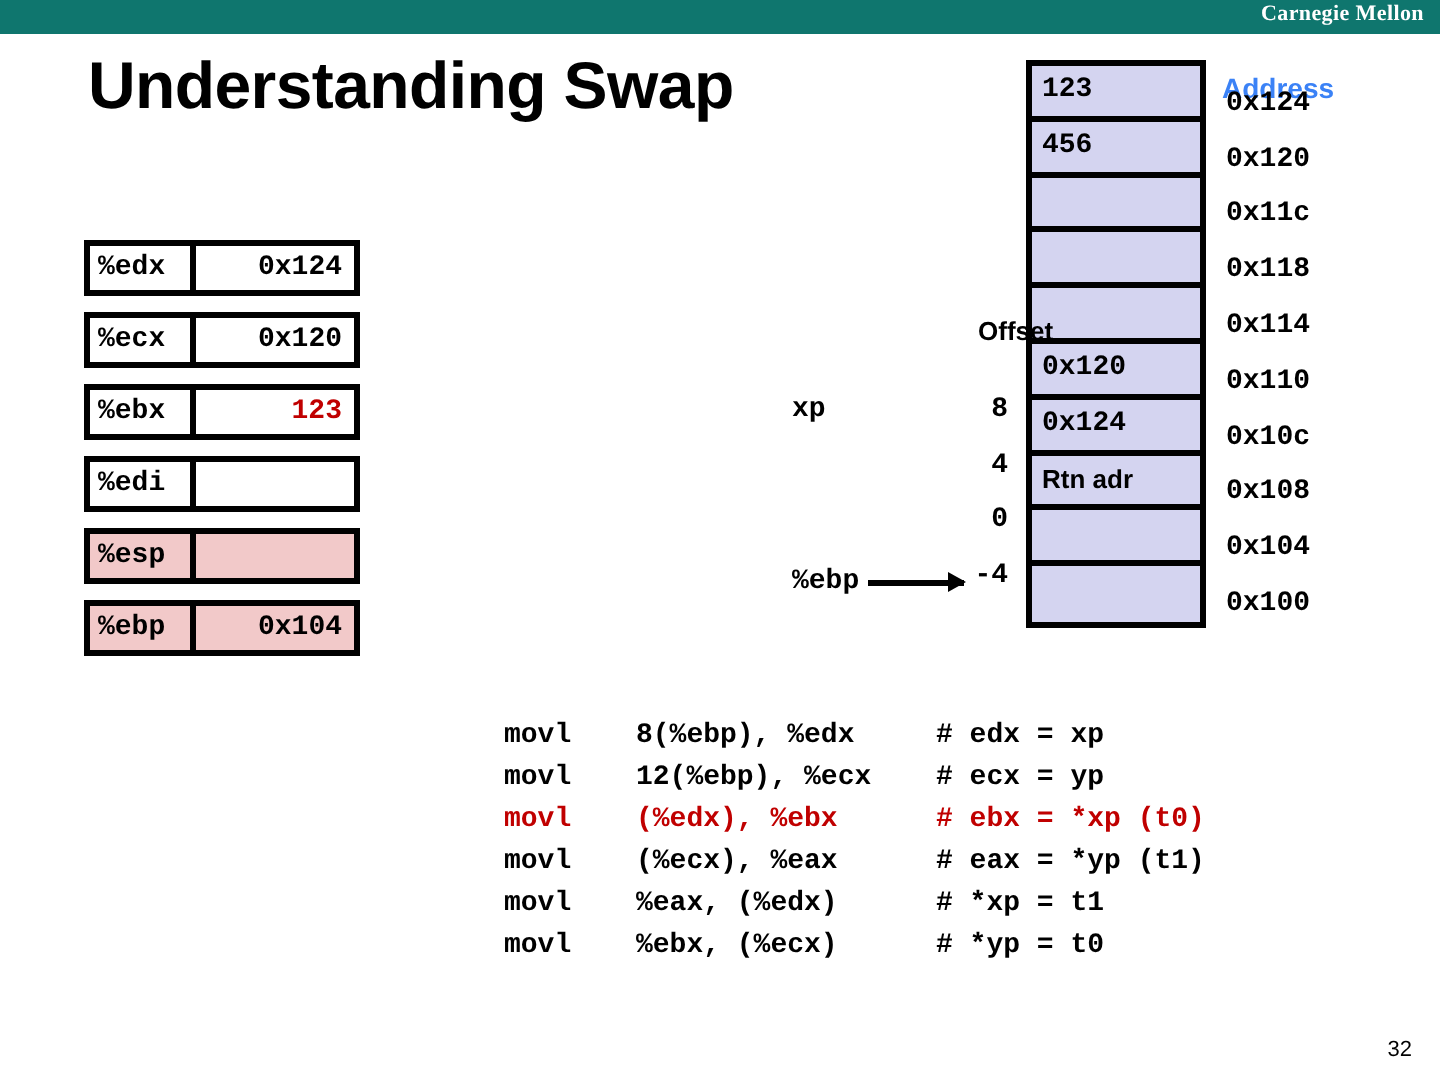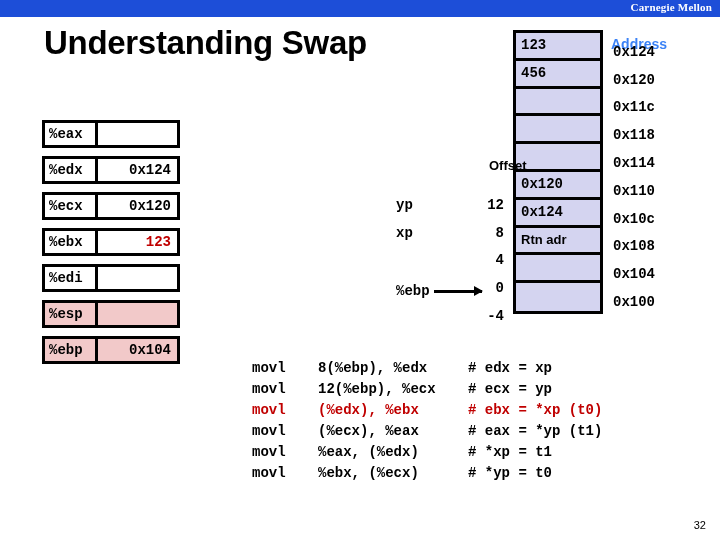--- a/index.html
+++ b/index.html
@@ -14,21 +14,21 @@
     overflow: hidden;
     font-family: "Liberation Sans", sans-serif;
     -webkit-font-smoothing: none;
   }
 
   
   #banner {
     position: absolute;
     left: 0; top: 0;
     width: 720px; height: 17px;
-    background: #1d4ed8;
+    background: #0f766e;
   }
   #banner-title {
     position: absolute;
     right: 8px; top: 0px;
     font-family: "Liberation Serif", serif;
     font-size: 11px;
     font-weight: bold;
     color: #ffffff;
     letter-spacing: 0.2px;
     line-height: 15px;
@@ -225,24 +225,20 @@
 </head>
 <body>
 
 <div id="banner">
   <div id="banner-title">Carnegie Mellon</div>
 </div>
 
 <div id="slide-title">Understanding Swap</div>
 
 <div id="registers">
-    <div class="reg-row">
-      <div class="reg-name">%eax</div>
-      <div class="reg-val"></div>
-    </div>
     <div class="reg-row">
       <div class="reg-name">%edx</div>
       <div class="reg-val">0x124</div>
     </div>
     <div class="reg-row">
       <div class="reg-name">%ecx</div>
       <div class="reg-val">0x120</div>
     </div>
     <div class="reg-row">
       <div class="reg-name">%ebx</div>
@@ -285,24 +281,20 @@
     <div class="addr-label">0x110</div>
     <div class="addr-label">0x10c</div>
     <div class="addr-label">0x108</div>
     <div class="addr-label">0x104</div>
     <div class="addr-label">0x100</div>
   </div>
 
 <div id="offset-header">Offset</div>
 <div id="offsets">
     <div class="off-row">
-      <span class="off-var">yp</span>
-      <span class="off-num">12</span>
-    </div>
-    <div class="off-row">
       <span class="off-var">xp</span>
       <span class="off-num">8</span>
     </div>
     <div class="off-row">
       <span class="off-var"></span>
       <span class="off-num">4</span>
     </div>
     <div class="off-row">
       <span class="off-var"></span>
       <span class="off-num">0</span>

